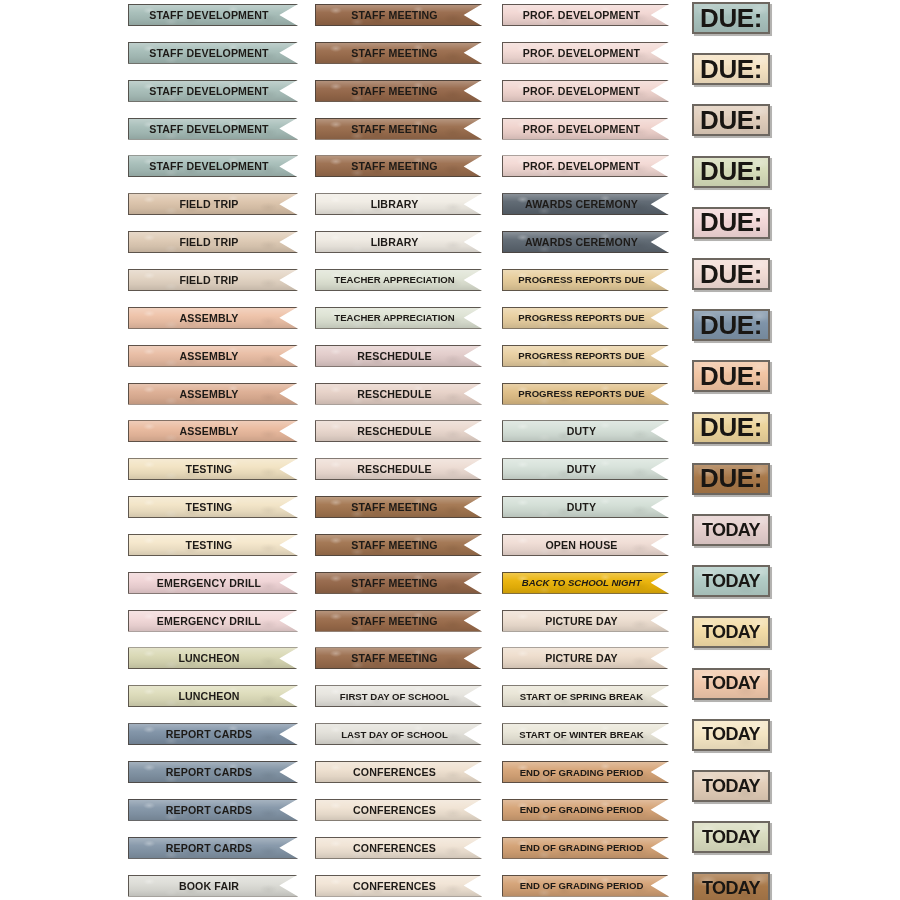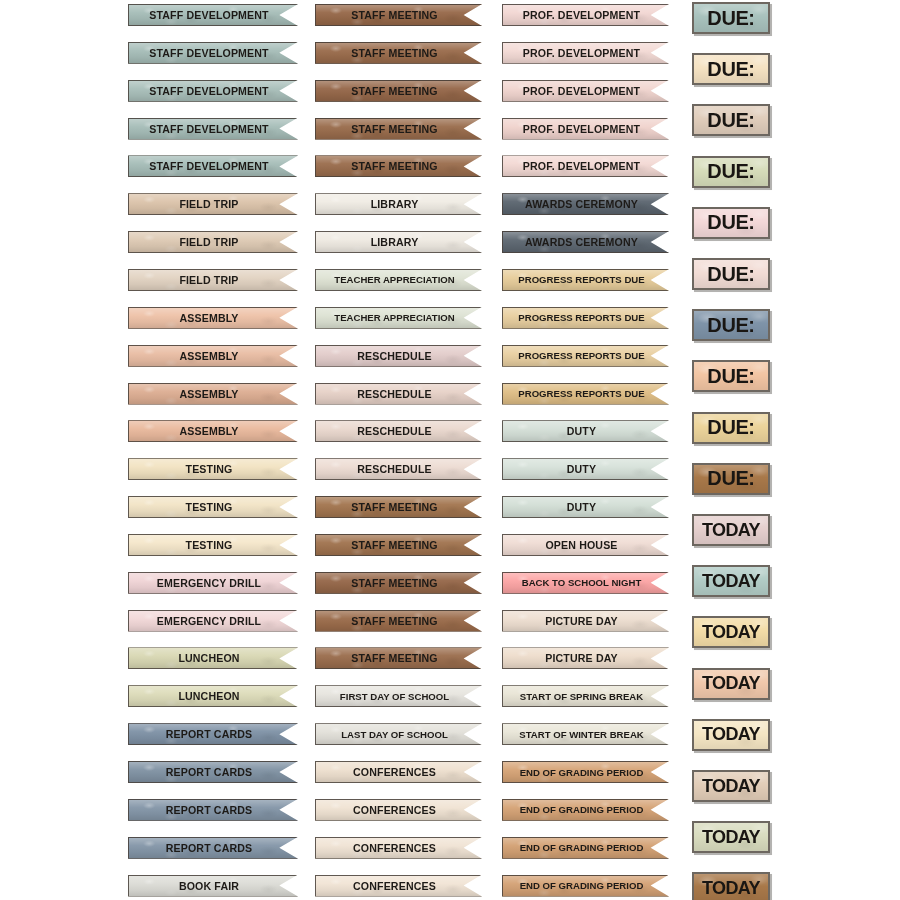--- a/index.html
+++ b/index.html
@@ -115,21 +115,21 @@
     position: absolute;
     inset: 0;
     pointer-events: none;
     background: linear-gradient(180deg, rgba(255,255,255,0.22) 0%, rgba(255,255,255,0.0) 45%, rgba(0,0,0,0.08) 100%);
   }
   .stamp-label {
     position: relative;
     z-index: 3;
     font-family: "Liberation Sans", sans-serif;
     font-weight: bold;
-    font-size: 20px;
+    font-size: 26px;
     letter-spacing: -0.4px;
     color: #191613;
   }
   .stamp-label.today { font-size: 18px; letter-spacing: -0.6px; }
 </style>
 </head>
 <body>
 
 <div id="sheet">
 
@@ -573,21 +573,21 @@
         </div>
       </div>
       <div class="banner-slot" style="position: absolute; left: 0px; right: 0px; top: 533.9px;">
         <div class="pennant" style="background-color: rgb(240, 221, 213);">
           <div class="texture"></div>
           <div class="shade"></div>
           <span class="pennant-label">OPEN HOUSE</span>
         </div>
       </div>
       <div class="banner-slot" style="position: absolute; left: 0px; right: 0px; top: 571.75px;">
-        <div class="pennant" style="background-color: #fca5a5;">
+        <div class="pennant" style="background-color: #eab308; font-style: italic;">
           <div class="texture"></div>
           <div class="shade"></div>
           <span class="pennant-label small">BACK TO SCHOOL NIGHT</span>
         </div>
       </div>
       <div class="banner-slot" style="position: absolute; left: 0px; right: 0px; top: 609.6px;">
         <div class="pennant" style="background-color: rgb(238, 223, 209);">
           <div class="texture"></div>
           <div class="shade"></div>
           <span class="pennant-label">PICTURE DAY</span>

